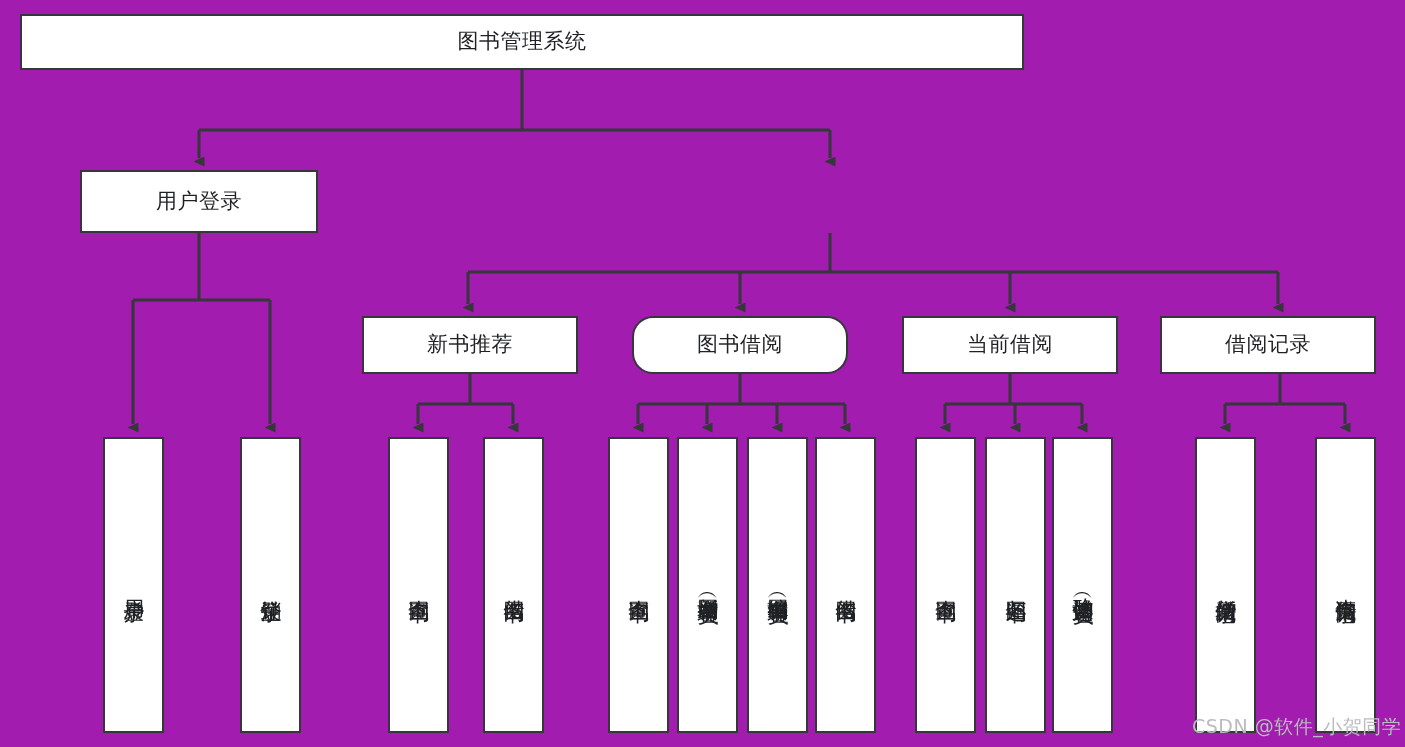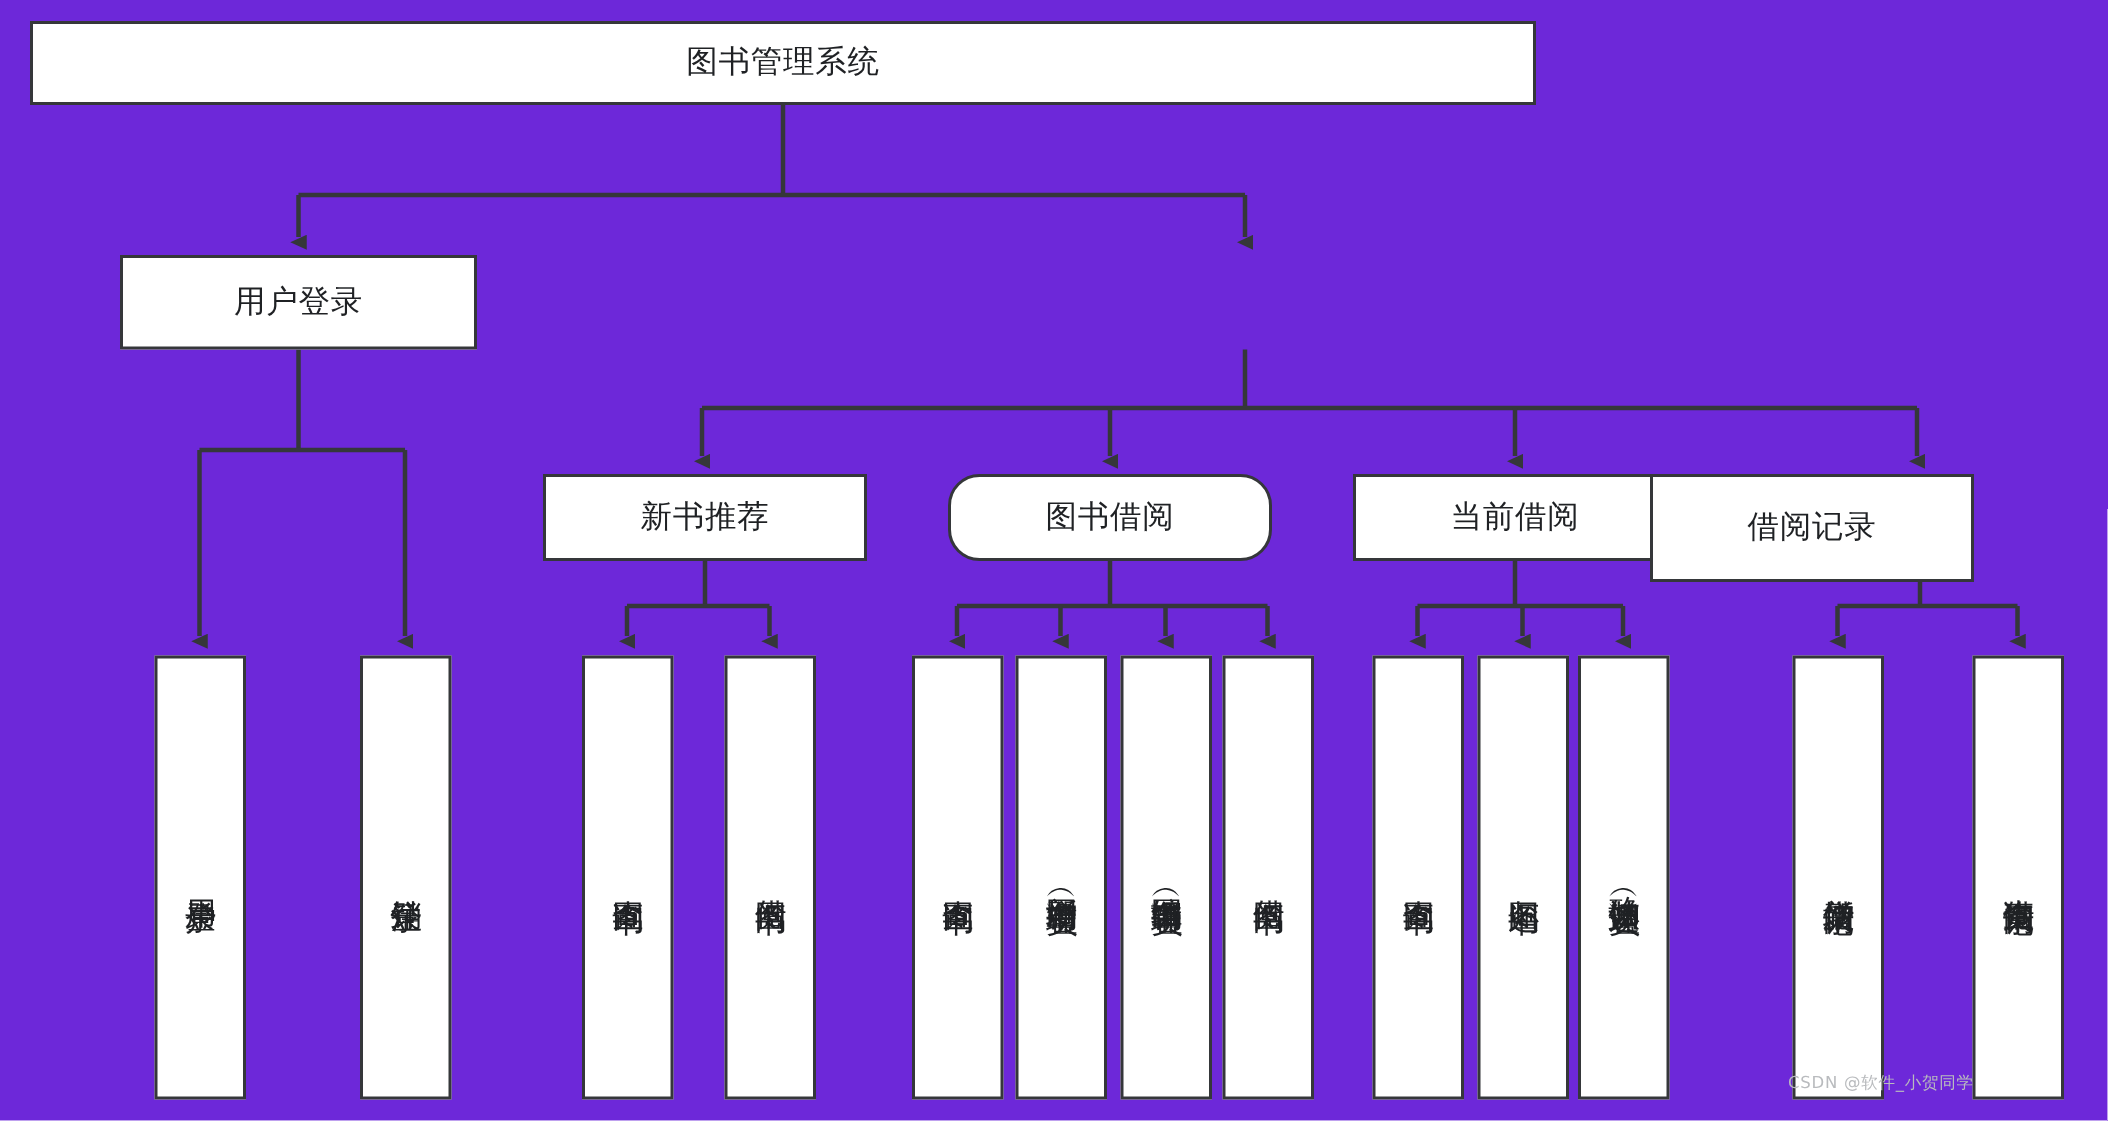--- a/index.html
+++ b/index.html
@@ -7,21 +7,21 @@
     padding: 0;
     background: #ffffff;
   }
   body {
     font-family: "DejaVu Sans", "Liberation Sans", sans-serif;
   }
   #canvas {
     position: relative;
     width: 1405px;
     height: 747px;
-    background: #6d28d9;
+    background: #a21caf;
     overflow: hidden;
     text-decoration: underline;
   }
   #diagram-svg {
     position: absolute;
     left: 0;
     top: 0;
     width: 1405px;
     height: 747px;
   }
@@ -46,21 +46,21 @@
     font-size: 21px;
     color: #1f2124;
     writing-mode: vertical-rl;
     text-orientation: upright;
     line-height: 1.18;
     letter-spacing: 1px;
     white-space: nowrap;
   }
   .watermark {
     position: absolute;
-    font-size: 11px;
+    font-size: 19px;
     color: #b9bbbe;
     white-space: nowrap;
     letter-spacing: 0.5px;
     pointer-events: none;
   }
 </style>
 </head>
 <body>
 
 <div id="canvas">
@@ -130,21 +130,21 @@
 
   <div class="node-box" style="left:362px; top:316px; width:216px; height:58px;">
     <span class="node-label-h">新书推荐</span>
   </div>
   <div class="node-box" style="left:632px; top:316px; width:216px; height:58px;border-radius:21px;">
     <span class="node-label-h">图书借阅</span>
   </div>
   <div class="node-box" style="left:902px; top:316px; width:216px; height:58px;">
     <span class="node-label-h">当前借阅</span>
   </div>
-  <div class="node-box" style="left:1100px; top:316px; width:216px; height:72px;">
+  <div class="node-box" style="left:1160px; top:316px; width:216px; height:58px;">
     <span class="node-label-h">借阅记录</span>
   </div>
 
   <div class="node-box" style="left:103px; top:437px; width:61px; height:296px;">
     <span class="node-label-v">用户登录</span>
   </div>
   <div class="node-box" style="left:240px; top:437px; width:61px; height:296px;">
     <span class="node-label-v">注销登录</span>
   </div>
 

